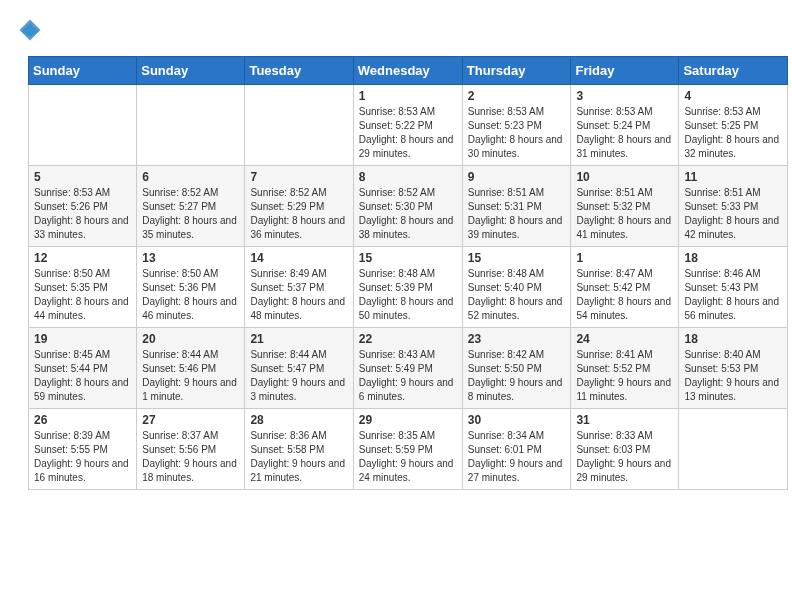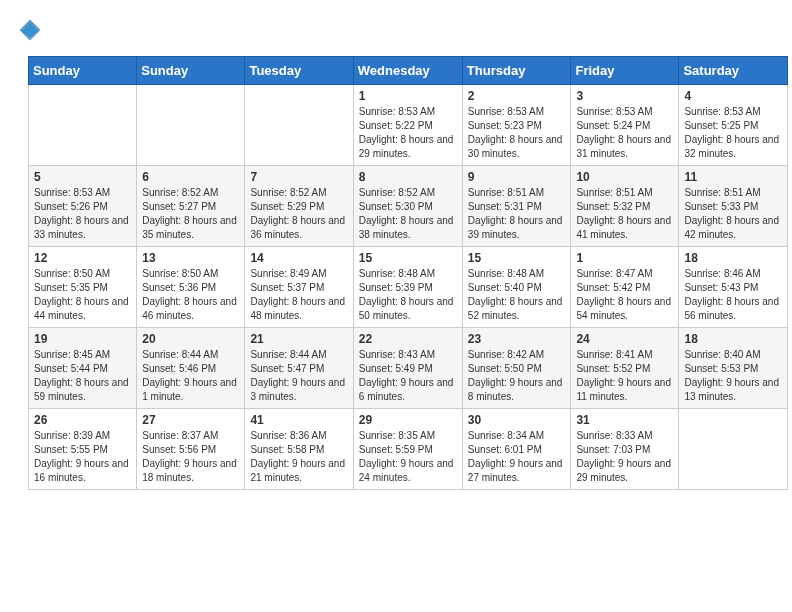--- a/index.html
+++ b/index.html
@@ -295,39 +295,39 @@
 Sunset: 5:55 PM
 Daylight: 9 hours and 16 minutes.</div>
         </td>
         <td>
           <div class="day-number">27</div>
           <div class="day-info">Sunrise: 8:37 AM
 Sunset: 5:56 PM
 Daylight: 9 hours and 18 minutes.</div>
         </td>
         <td>
-          <div class="day-number">41</div>
+          <div class="day-number">28</div>
           <div class="day-info">Sunrise: 8:36 AM
 Sunset: 5:58 PM
 Daylight: 9 hours and 21 minutes.</div>
         </td>
         <td>
           <div class="day-number">29</div>
           <div class="day-info">Sunrise: 8:35 AM
 Sunset: 5:59 PM
 Daylight: 9 hours and 24 minutes.</div>
         </td>
         <td>
           <div class="day-number">30</div>
           <div class="day-info">Sunrise: 8:34 AM
 Sunset: 6:01 PM
 Daylight: 9 hours and 27 minutes.</div>
         </td>
         <td>
           <div class="day-number">31</div>
           <div class="day-info">Sunrise: 8:33 AM
-Sunset: 7:03 PM
+Sunset: 6:03 PM
 Daylight: 9 hours and 29 minutes.</div>
         </td>
         <td class="empty-cell"></td>
       </tr>
     </tbody>
 </table>
 
 </body></html>

